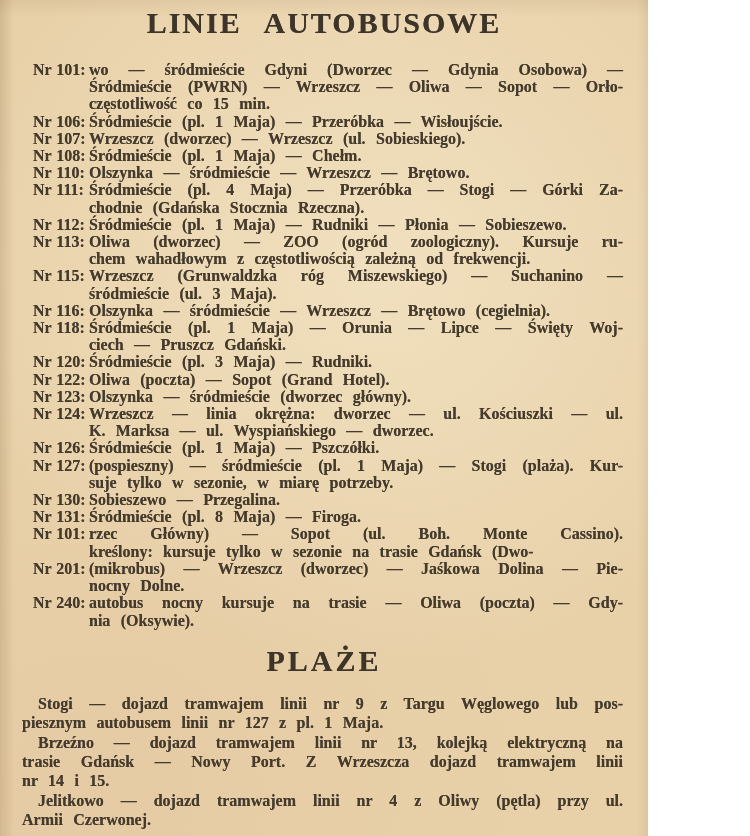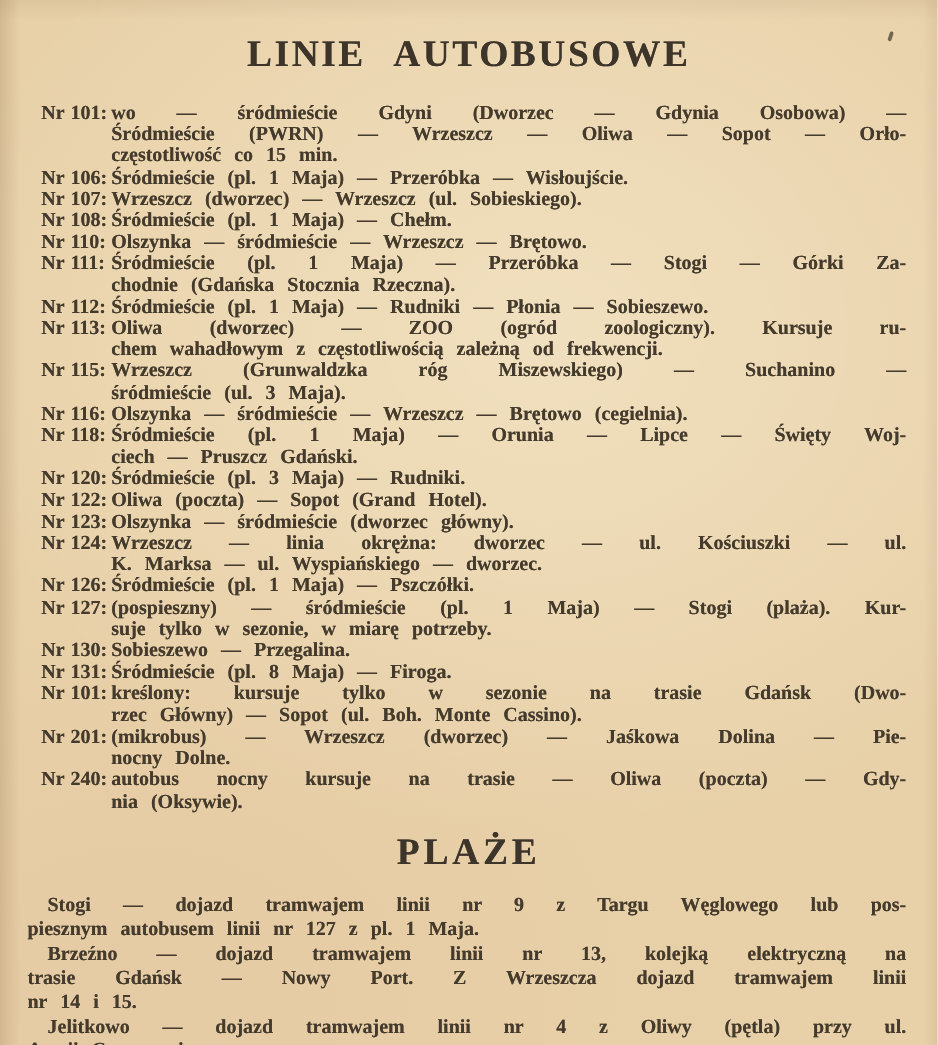--- a/index.html
+++ b/index.html
@@ -1,20 +1,20 @@
 <!DOCTYPE html>
 <html lang="pl"><head>
 <meta charset="utf-8">
 <style>
   html,body{margin:0;padding:0;}
   .page{
     position:relative;
-    width:750px;height:836px;
+    width:648px;height:836px;
     box-sizing:border-box;
-    padding-top:27px;
+    padding-top:6px;
     overflow:hidden;
     background-color:#e8d1a9;
     background-image:
       radial-gradient(95% 70% at 58% 32%, rgba(255,248,226,0.38), rgba(255,248,226,0) 70%),
       radial-gradient(120% 80% at 15% 95%, rgba(214,166,138,0.14), rgba(214,166,138,0) 60%),
       linear-gradient(to right, rgba(122,90,56,0.20), rgba(122,90,56,0) 2.2%),
       linear-gradient(to left, rgba(122,90,56,0.10), rgba(122,90,56,0) 1.6%),
       linear-gradient(to bottom, rgba(122,90,56,0.10), rgba(122,90,56,0) 2%);
     font-family:"Liberation Serif","DejaVu Serif",serif;
     font-weight:700;
@@ -119,21 +119,21 @@
         <div class="rlines">
 
             <div class="line">Olszynka — śródmieście — Wrzeszcz — Brętowo.</div>
           </div>
       </div>
 
       <div class="route">
         <span class="nr">Nr 111:</span>
         <div class="rlines">
 
-            <div class="line">Śródmieście (pl. 1 Maja) — Przeróbka — Stogi — Górki Za-</div>
+            <div class="line">Śródmieście (pl. 4 Maja) — Przeróbka — Stogi — Górki Za-</div>
 
             <div class="line">chodnie (Gdańska Stocznia Rzeczna).</div>
           </div>
       </div>
 
       <div class="route">
         <span class="nr">Nr 112:</span>
         <div class="rlines">
 
             <div class="line">Śródmieście (pl. 1 Maja) — Rudniki — Płonia — Sobieszewo.</div>
@@ -243,23 +243,23 @@
         <div class="rlines">
 
             <div class="line">Śródmieście (pl. 8 Maja) — Firoga.</div>
           </div>
       </div>
 
       <div class="route">
         <span class="nr">Nr 101:</span>
         <div class="rlines">
 
+            <div class="line">rzec Główny) — Sopot (ul. Boh. Monte Cassino).</div>
+
             <div class="line">kreślony: kursuje tylko w sezonie na trasie Gdańsk (Dwo-</div>
-
-            <div class="line">rzec Główny) — Sopot (ul. Boh. Monte Cassino).</div>
           </div>
       </div>
 
       <div class="route">
         <span class="nr">Nr 201:</span>
         <div class="rlines">
 
             <div class="line">(mikrobus) — Wrzeszcz (dworzec) — Jaśkowa Dolina — Pie-</div>
 
             <div class="line">nocny Dolne.</div>

